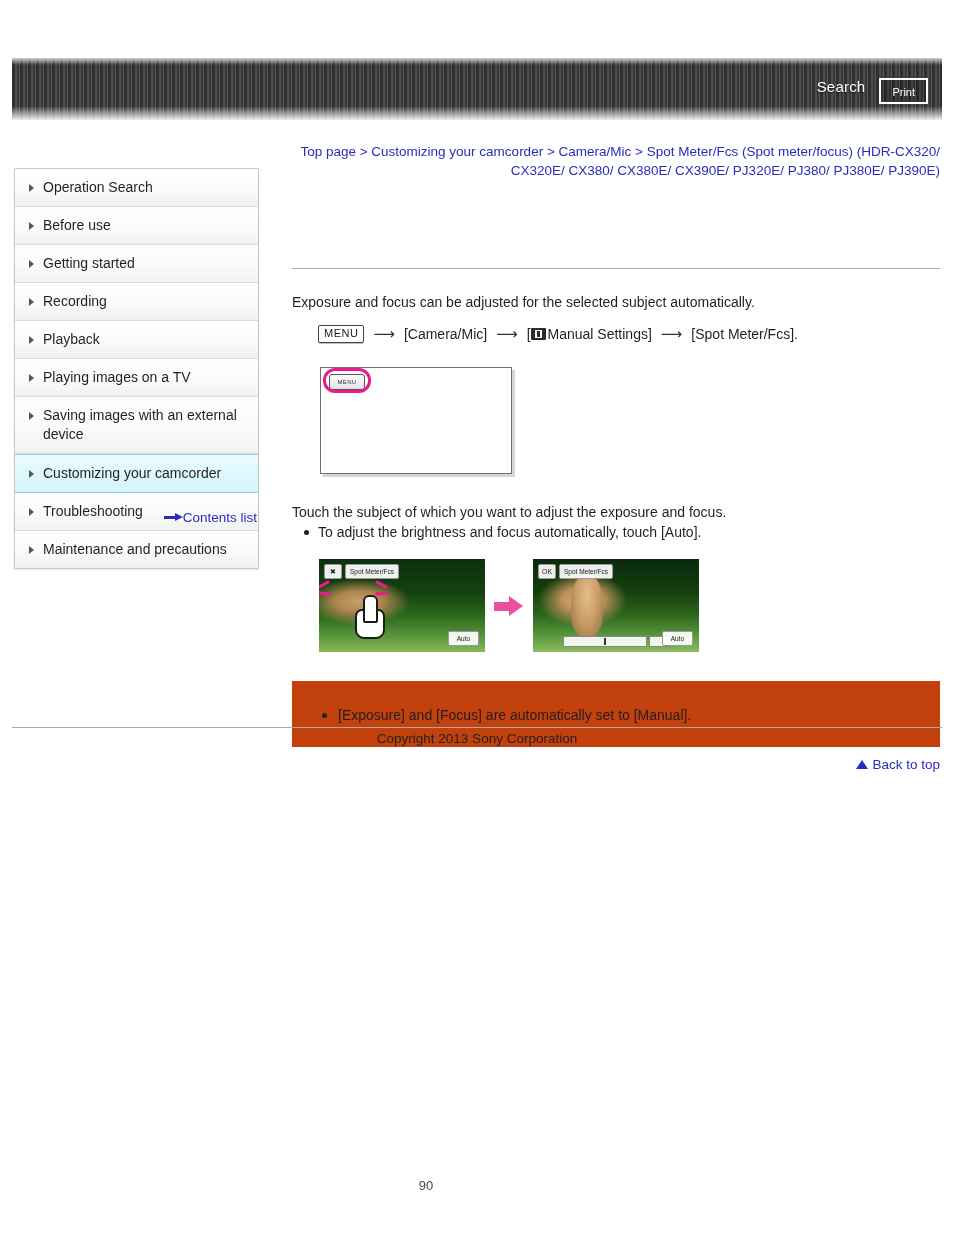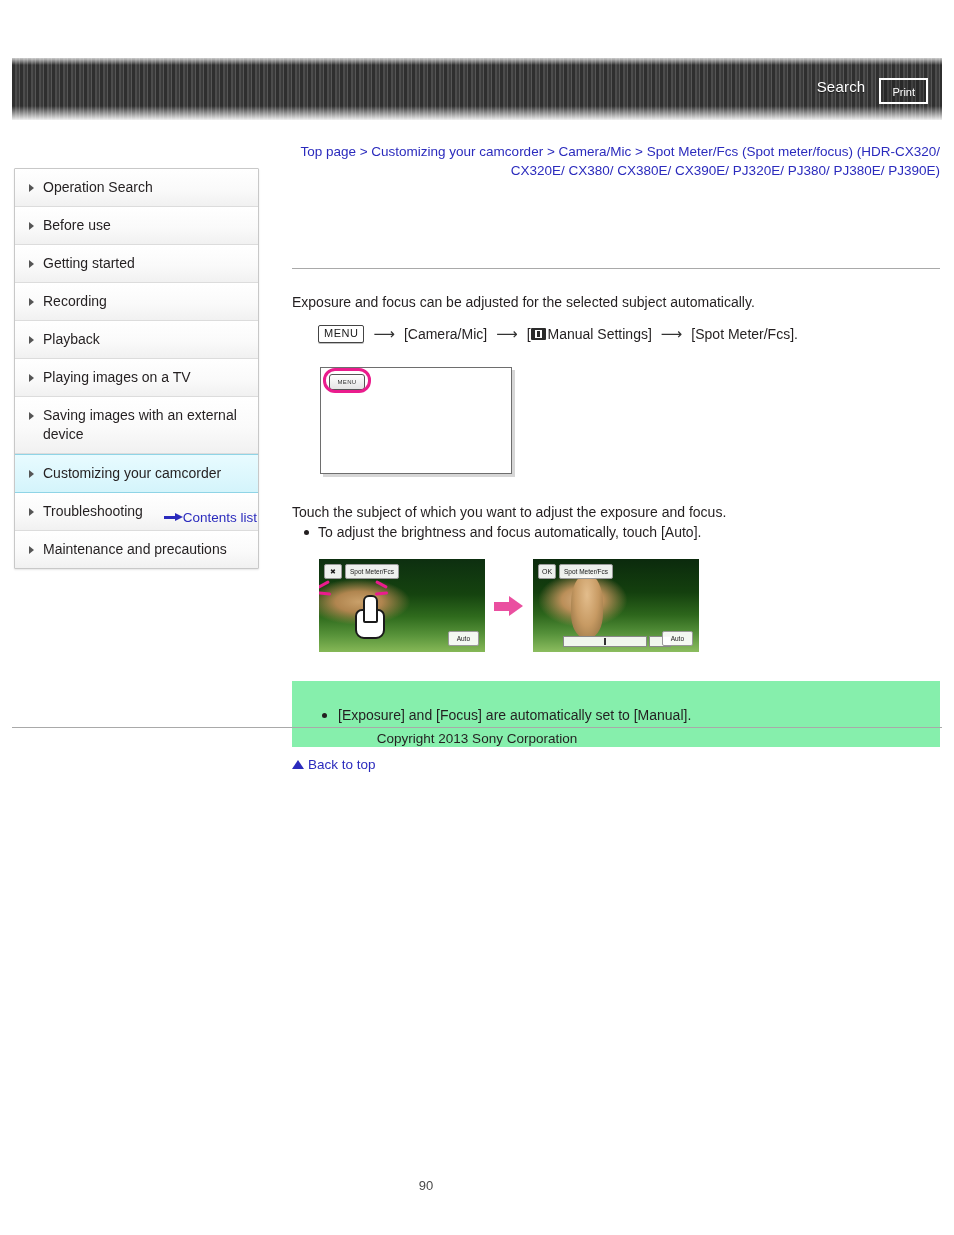--- a/index.html
+++ b/index.html
@@ -392,21 +392,21 @@
     position: absolute; left: 15px; top: 0;
     width: 0; height: 0;
     border-left: 14px solid #ea4fa0;
     border-top: 10px solid transparent;
     border-bottom: 10px solid transparent;
   }
 
   
   .note-box {
     margin-top: 28px;
-    background: #86efac;
+    background: #c2410c;
     padding: 24px 18px 22px 18px;
     font-size: 14px;
     line-height: 20px;
   }
   .note-line {
     position: relative;
     padding-left: 28px;
   }
   .note-line::before {
     content: "";
@@ -416,20 +416,21 @@
     border-radius: 50%;
     background: #231f20;
   }
 
   .back-to-top {
     margin-top: 10px;
     text-align: right;
     font-size: 13.5px;
     color: #2b2bbd;
     display: flex;
+    justify-content: flex-end;
     align-items: center;
     gap: 4px;
     cursor: pointer;
   }
   .tri-up-icon {
     width: 0; height: 0;
     border-left: 6px solid transparent;
     border-right: 6px solid transparent;
     border-bottom: 9px solid #2b2bbd;
     display: inline-block;

